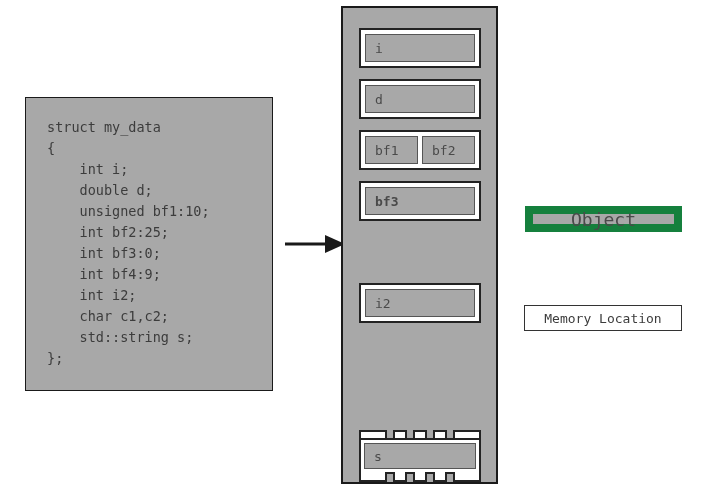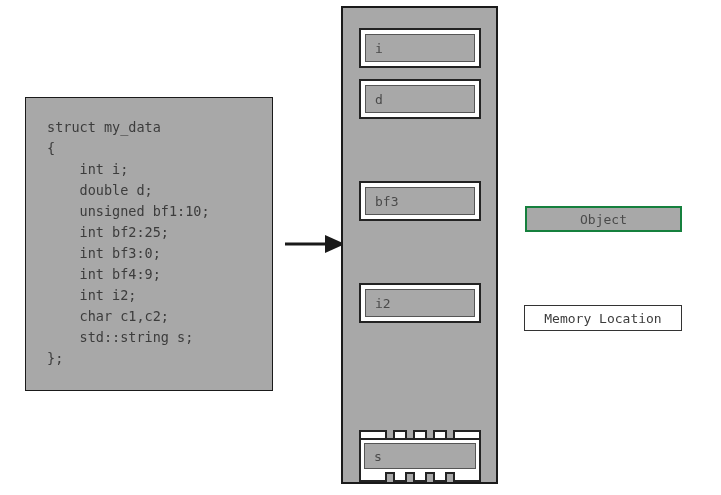--- a/index.html
+++ b/index.html
@@ -144,27 +144,27 @@
   }
 
   
   #legend-object {
     position: absolute;
     left: 525px;
     top: 206px;
     width: 157px;
     height: 26px;
     background: #a8a8a8;
-    border: 2px solid #15803d;
+    border: 8px solid #15803d;
     box-sizing: border-box;
     display: flex;
     align-items: center;
     justify-content: center;
     font-family: "DejaVu Sans Mono", monospace;
-    font-size: 13px;
+    font-size: 18px;
     color: #4a4a4a;
   }
   #legend-memory {
     position: absolute;
     left: 524px;
     top: 261px;
     width: 158px;
     height: 26px;
     background: #ffffff;
     border: 1px solid #333333;
@@ -210,22 +210,28 @@
       <span class="obj">i</span>
     </div>
   </div>
 
   <div class="mem-row" style="top:71px;">
     <div class="mem-loc">
       <span class="obj">d</span>
     </div>
   </div>
 
-
-  <div class="mem-row" style="top:173px;">
+  <div class="mem-row" style="top:122px;">
+    <div class="mem-loc two-up">
+      <span class="obj half">bf1</span>
+      <span class="obj half">bf2</span>
+    </div>
+  </div>
+
+  <div class="mem-row" style="top:173px;font-weight:bold;">
     <div class="mem-loc">
       <span class="obj">bf3</span>
     </div>
   </div>
 
 
   <div class="mem-row" style="top:275px;">
     <div class="mem-loc">
       <span class="obj">i2</span>
     </div>

